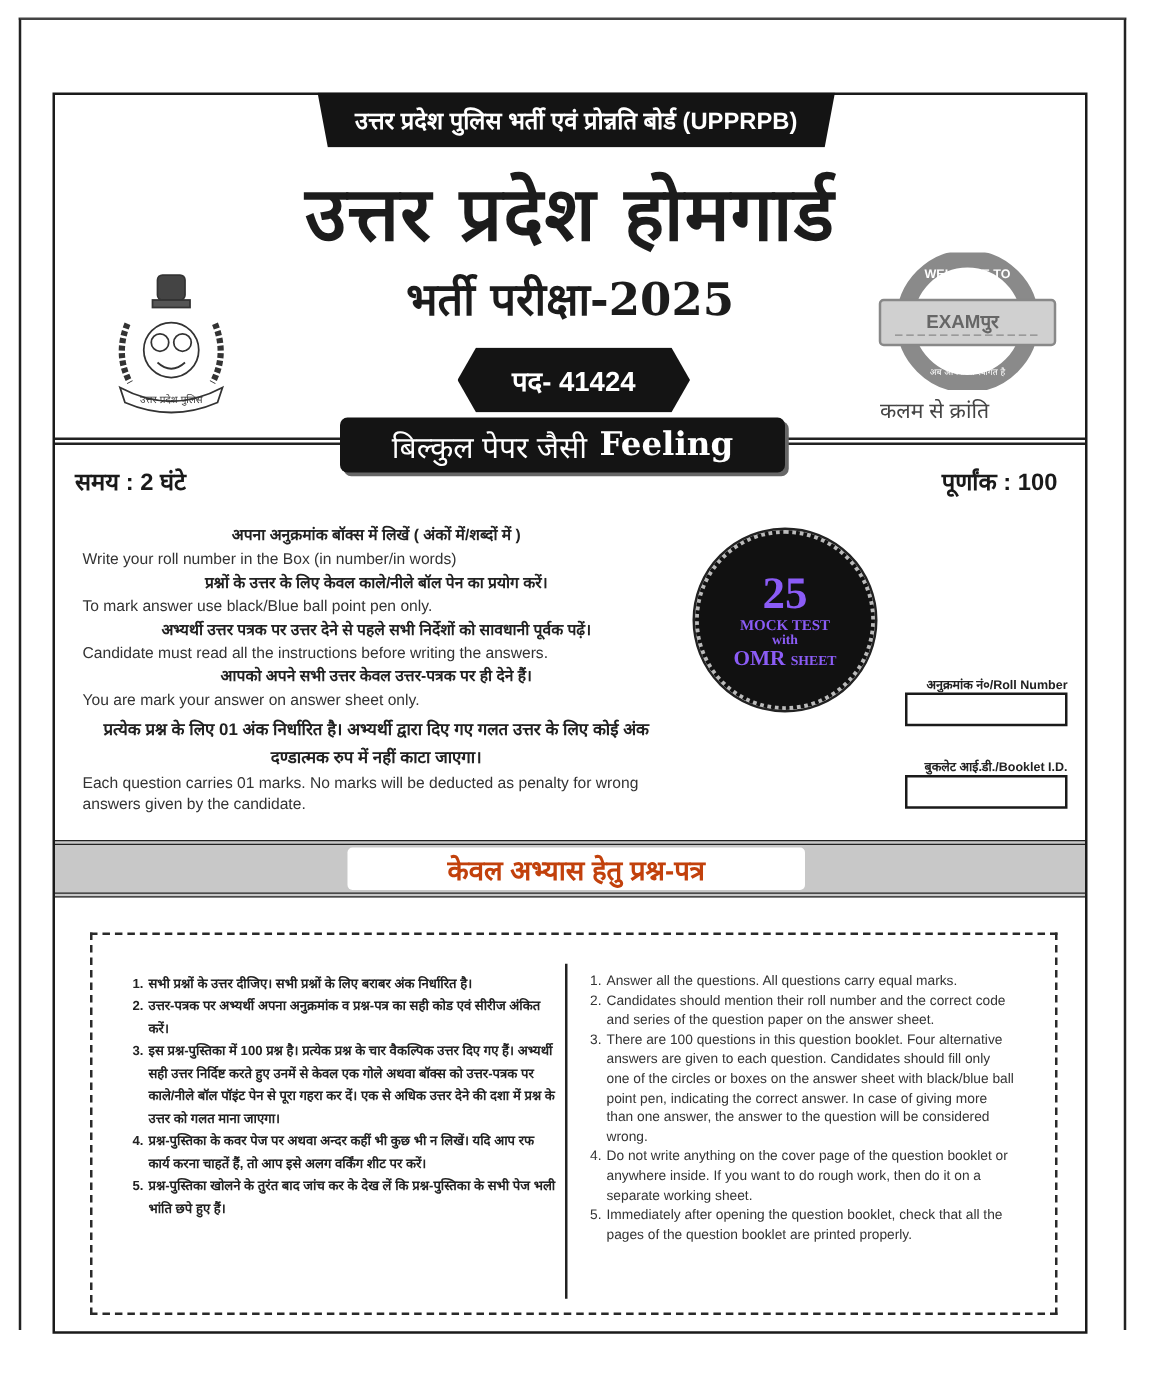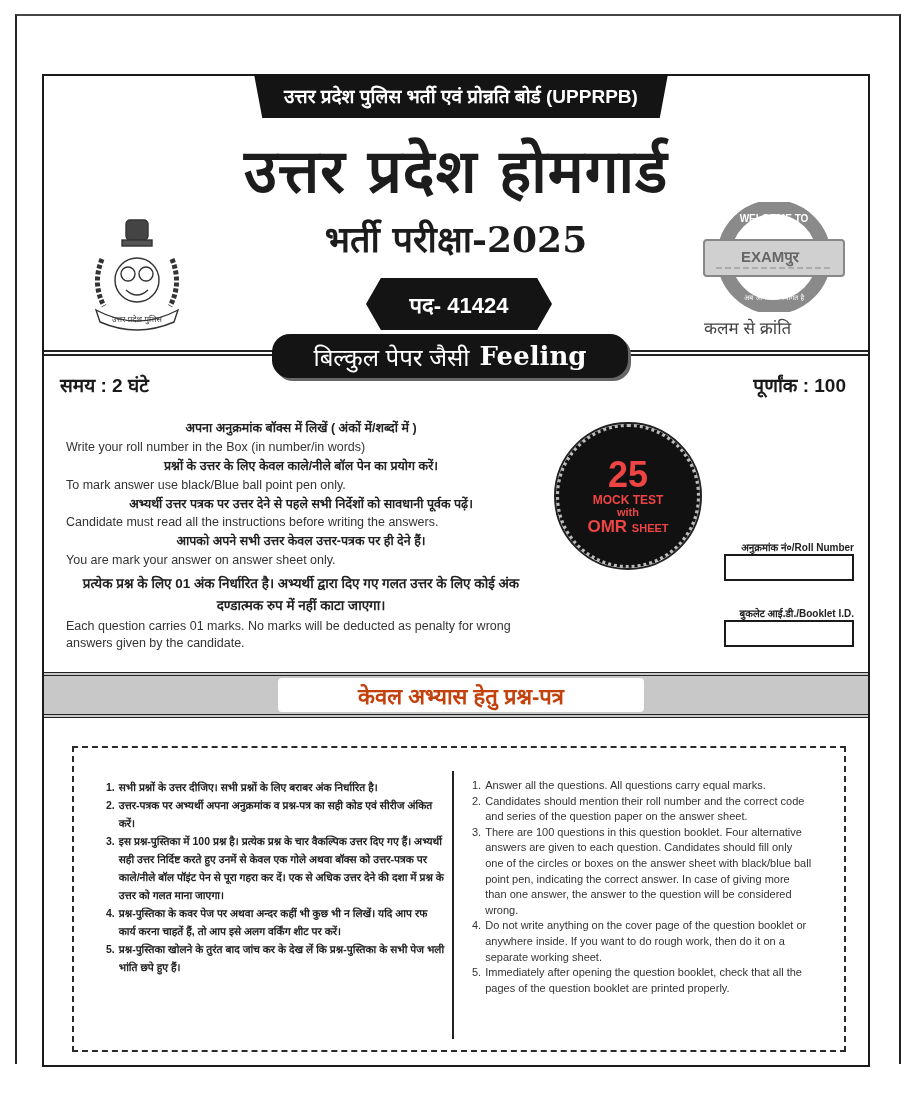--- a/index.html
+++ b/index.html
@@ -27,36 +27,36 @@
     clip-path: polygon(0 50%, 8% 0, 92% 0, 100% 50%, 92% 100%, 8% 100%); }
 
   .emblem { position: absolute; left: 38px; top: 138px; width: 110px; height: 120px; }
   .exampur { position: absolute; left: 656px; top: 126px; width: 148px; height: 110px; }
   .tagline { position: absolute; left: 660px; top: 240px; width: 170px; 
     font-size: 17px; color: #444; }
 
   .double-rule { position: absolute; left: 0; width: 100%; height: 6px;
     border-top: 2px solid #222; border-bottom: 2px solid #222; }
   .feeling-badge { position: absolute; left: 228px; top: 258px; width: 356px; height: 44px;
-    background: #141414; color: #fff; border-radius: 18px; box-shadow: 3px 3px 0 #666;
+    background: #141414; color: #fff; border-radius: 6px; box-shadow: 3px 3px 0 #666;
     display: flex; align-items: center; justify-content: center; gap: 10px; font-size: 24px; }
   .feeling-badge .en { font-family: "DejaVu Serif", serif; font-weight: bold; font-size: 26px; }
 
   .time { position: absolute; left: 16px; top: 296px; font-weight: bold; font-size: 19px; }
   .marks { position: absolute; right: 22px; top: 296px; font-weight: bold; font-size: 19px; }
 
   .instr { position: absolute; left: 22px; top: 342px; width: 470px; font-size: 12.5px; line-height: 1.35; }
   .instr .hi { font-weight: bold; font-size: 12.5px; color: #222; margin-top: 2px; text-align: center; }
   .instr .en { color: #333; margin-top: 2px; }
   .instr .hi.big { font-size: 13.5px; line-height: 1.6; margin-top: 4px; }
 
   .mock-badge { position: absolute; left: 512px; top: 348px; width: 144px; height: 144px;
-    border-radius: 50%; background: #111; color: #ef4444; text-align: center;
+    border-radius: 50%; background: #111; color: #8b5cf6; text-align: center;
     border: 3px dotted #bbb; outline: 2px solid #222;
-    display: flex; flex-direction: column; align-items: center; justify-content: center; line-height: 1.05; }
+    display: flex; flex-direction: column; align-items: center; justify-content: center; line-height: 1.05; font-family: Liberation Serif, serif; }
   .mock-badge .num { font-size: 36px; font-weight: bold; }
   .mock-badge .l1 { font-size: 12px; font-weight: bold; }
   .mock-badge .l2 { font-size: 11px; font-weight: bold; }
   .mock-badge .l3 { font-size: 17px; font-weight: bold; }
   .mock-badge .l3 small { font-size: 11px; }
 
   .field-label { position: absolute; right: 14px; font-size: 10px; font-weight: bold; color: #222; }
   .field-box { position: absolute; left: 680px; width: 130px; height: 27px; border: 2px solid #1a1a1a; background: #fff; }
 
   .practice-band { position: absolute; left: 0; top: 596px; width: 100%; height: 46px;

